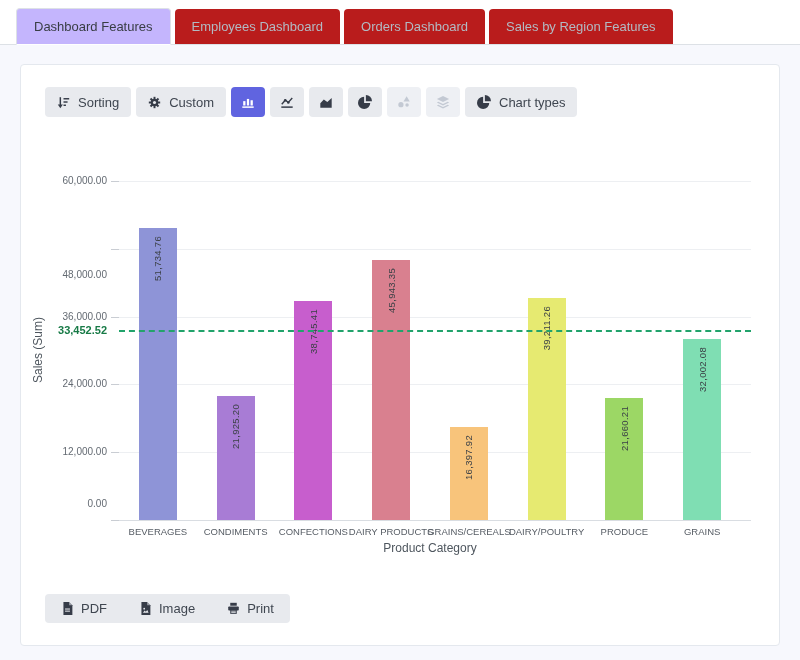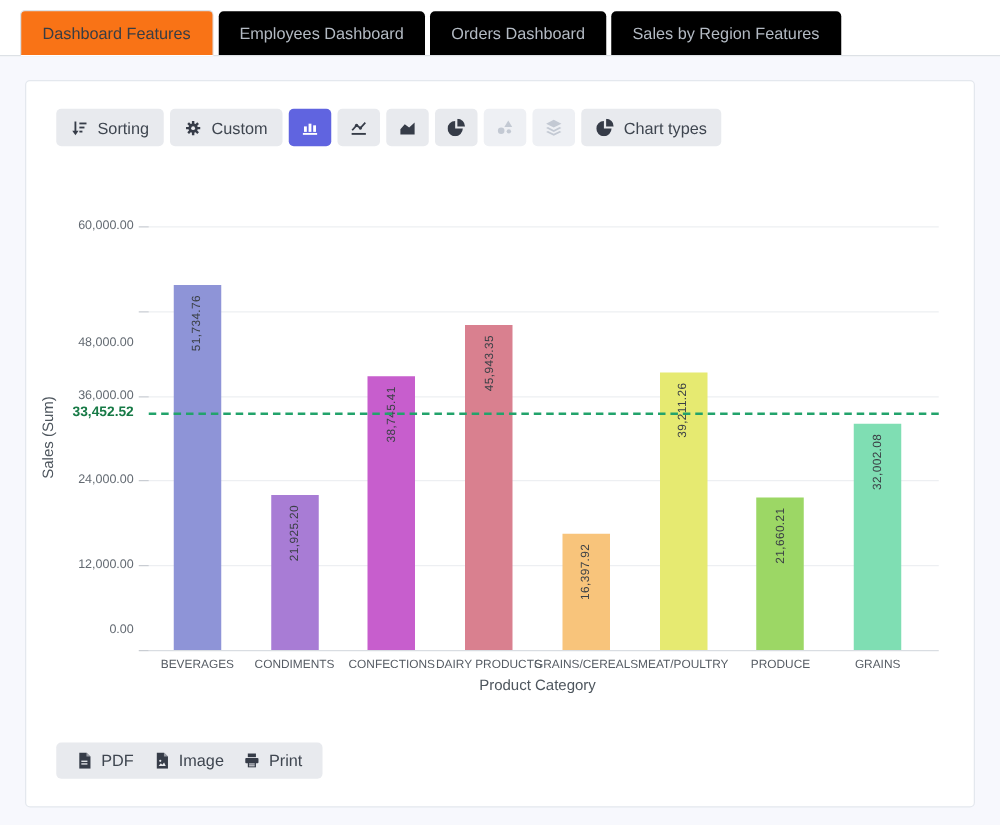--- a/index.html
+++ b/index.html
@@ -16,27 +16,27 @@
     align-items: flex-end;
     gap: 4px;
     padding: 8px 0 0 16px;
     border-bottom: 1px solid #dde1e6;
     height: 45px;
   }
   .tab {
     font-size: 13px;
     padding: 10px 17px;
     border-radius: 4px 4px 0 0;
-    background: #000000;
+    background: #b91c1c;
     color: #b3bac3;
     cursor: pointer;
     white-space: nowrap;
   }
   .tab.active {
-    background: #f97316;
+    background: #c4b5fd;
     border: 1px solid #dde1e6;
     border-bottom: 1px solid #ffffff;
     margin-bottom: -1px;
     color: #383d44;
   }
   
   .card {
     margin: 19px 20px 0 20px;
     height: 582px;
     background: #ffffff;
@@ -103,21 +103,21 @@
     font-size: 12px; color: #4e565e;
   }
   .x-title {
     position: absolute; transform: translateX(-50%);
     font-size: 12px; color: #4e565e; white-space: nowrap;
   }
   
   .export-bar {
     margin-top: 17px;
     display: inline-flex;
-    gap: 16px;
+    gap: 32px;
     background: #e8eaee;
     border-radius: 4px;
     padding: 7px 16px;
   }
   .export-item {
     display: inline-flex; align-items: center; gap: 7px;
     font-size: 13px; color: #3f4650; cursor: pointer;
     background: none; border: none; font-family: inherit;
   }
   .export-item .ticon { color: #363c48; display: inline-flex; }
@@ -278,21 +278,21 @@
         <div class="x-cat" style="left: 346.125px; top: 409px;">DAIRY PRODUCTS</div>
         <div class="bar" style="left: 404.875px; width: 38px; top: 310px; height: 93px; background: rgb(248, 196, 123);"></div>
         <div class="bar-label-wrap" style="left: 404.875px; width: 38px; top: 310px; height: 93px;">
           <span class="bar-value">16,397.92</span>
         </div>
         <div class="x-cat" style="left: 423.875px; top: 409px;">GRAINS/CEREALS</div>
         <div class="bar" style="left: 482.625px; width: 38px; top: 181px; height: 222px; background: rgb(230, 234, 113);"></div>
         <div class="bar-label-wrap" style="left: 482.625px; width: 38px; top: 181px; height: 222px;">
           <span class="bar-value">39,211.26</span>
         </div>
-        <div class="x-cat" style="left: 501.625px; top: 409px;">MEAT/POULTRY</div>
+        <div class="x-cat" style="left: 501.625px; top: 409px;">DAIRY/POULTRY</div>
         <div class="bar" style="left: 560.375px; width: 38px; top: 281px; height: 122px; background: rgb(156, 215, 101);"></div>
         <div class="bar-label-wrap" style="left: 560.375px; width: 38px; top: 281px; height: 122px;">
           <span class="bar-value">21,660.21</span>
         </div>
         <div class="x-cat" style="left: 579.375px; top: 409px;">PRODUCE</div>
         <div class="bar" style="left: 638.125px; width: 38px; top: 222px; height: 181px; background: rgb(127, 222, 179);"></div>
         <div class="bar-label-wrap" style="left: 638.125px; width: 38px; top: 222px; height: 181px;">
           <span class="bar-value">32,002.08</span>
         </div>
         <div class="x-cat" style="left: 657.125px; top: 409px;">GRAINS</div>

